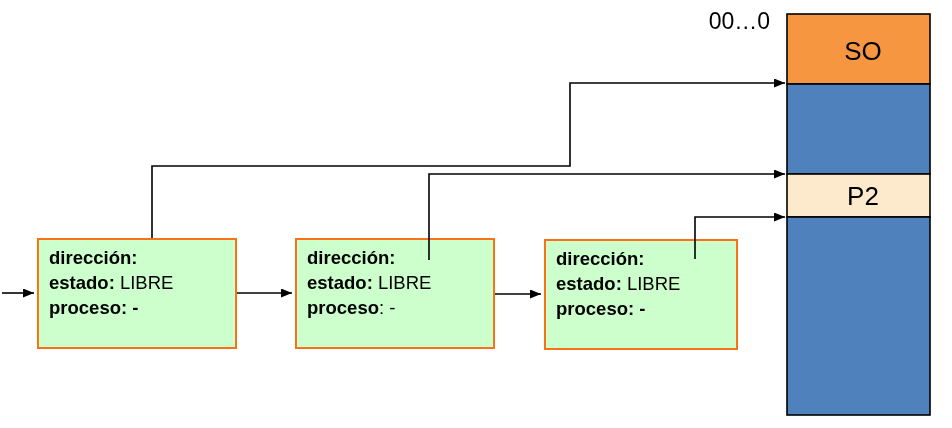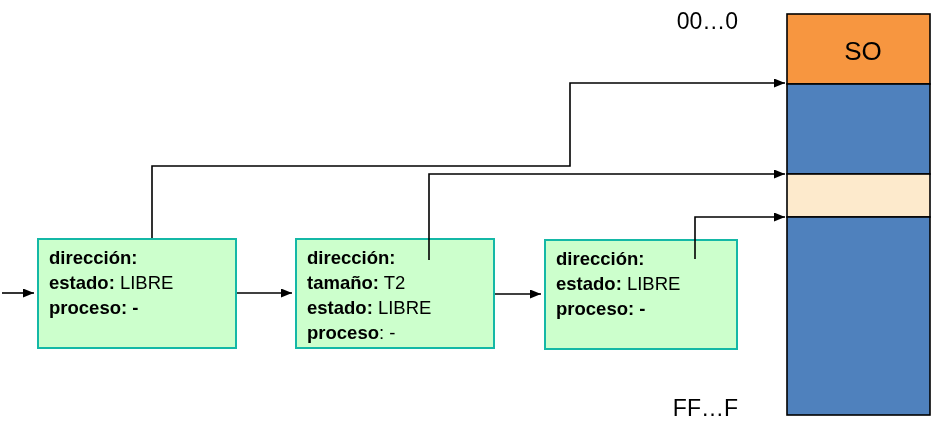--- a/index.html
+++ b/index.html
@@ -13,21 +13,21 @@
   
   #wires{
     position:absolute;left:0;top:0;width:952px;height:428px;
     z-index:2;pointer-events:none;
   }
   
   .node{
     position:absolute;
     width:200px;height:111px;
     background:#ccffcc;
-    border:2px solid #14b8a6;
+    border:2px solid #f97316;
     box-sizing:border-box;
     padding:5px 0 0 10px;
     z-index:1;
   }
   .node-line{
     font-size:18.5px;
     line-height:25px;
     color:#000000;
     white-space:nowrap;
   }
@@ -41,42 +41,41 @@
     left:787px;width:152px;
     text-align:center;
     font-size:26px;color:#000000;
     z-index:3;
   }
   #seg-label-so{top:36px;}
   #seg-label-p2{top:181px;}
   
   .addr-label{
     position:absolute;
-    left:648px;width:90px;
+    left:680px;width:90px;
     text-align:right;
     font-size:23px;color:#000000;
     z-index:3;white-space:nowrap;
   }
   #addr-top{top:8px;}
   #addr-bottom{top:395px;}
 </style>
 </head>
 <body>
 
 <div id="canvas">
 
   <div class="node" id="node-1">
     <div class="node-line"><span class="lbl">dirección:</span><span></span></div>
     <div class="node-line"><span class="lbl">estado:</span><span> LIBRE</span></div>
     <div class="node-line"><span class="lbl">proceso</span><span class="lbl">: -</span></div>
   </div>
 
   <div class="node" id="node-2">
     <div class="node-line"><span class="lbl">dirección:</span><span></span></div>
-    <div class="node-line"><span class="lbl">tamaño:</span><span> T2</span></div>
     <div class="node-line"><span class="lbl">estado:</span><span> LIBRE</span></div>
     <div class="node-line"><span class="lbl">proceso</span><span>: -</span></div>
   </div>
 
   <div class="node" id="node-3">
     <div class="node-line"><span class="lbl">dirección:</span><span></span></div>
     <div class="node-line"><span class="lbl">estado:</span><span> LIBRE</span></div>
     <div class="node-line"><span class="lbl">proceso</span><span class="lbl">: -</span></div>
   </div>
 
@@ -101,17 +100,17 @@
     <polyline points="495,294 541,294" fill="none" stroke="#000000" stroke-width="1.6" marker-end="url(#arrow)"></polyline>
 
     <polyline points="152,238 152,166 570,166 570,83 785,83" fill="none" stroke="#000000" stroke-width="1.6" marker-end="url(#arrow)"></polyline>
 
     <polyline points="429,260 429,174 785,174" fill="none" stroke="#000000" stroke-width="1.6" marker-end="url(#arrow)"></polyline>
 
     <polyline points="695,259 695,217 785,217" fill="none" stroke="#000000" stroke-width="1.6" marker-end="url(#arrow)"></polyline>
   </svg>
 
   <div class="seg-label" id="seg-label-so">SO</div>
+  <div class="seg-label" id="seg-label-p2">P2</div>
 
   <div class="addr-label" id="addr-top">00…0</div>
-  <div class="addr-label" id="addr-bottom">FF…F</div>
 
 </div>
 
 </body></html>

